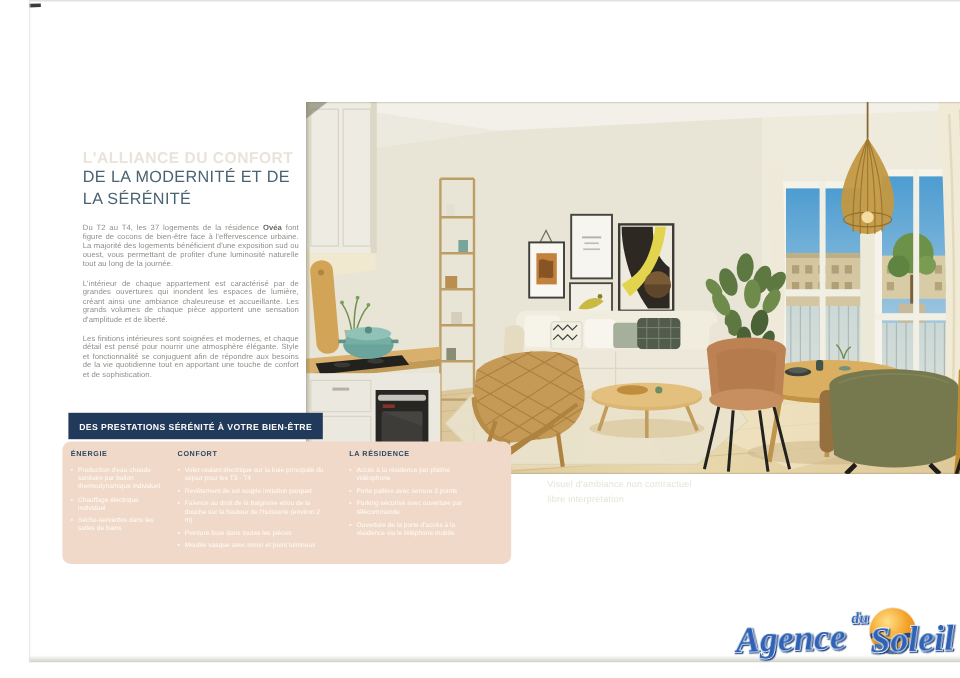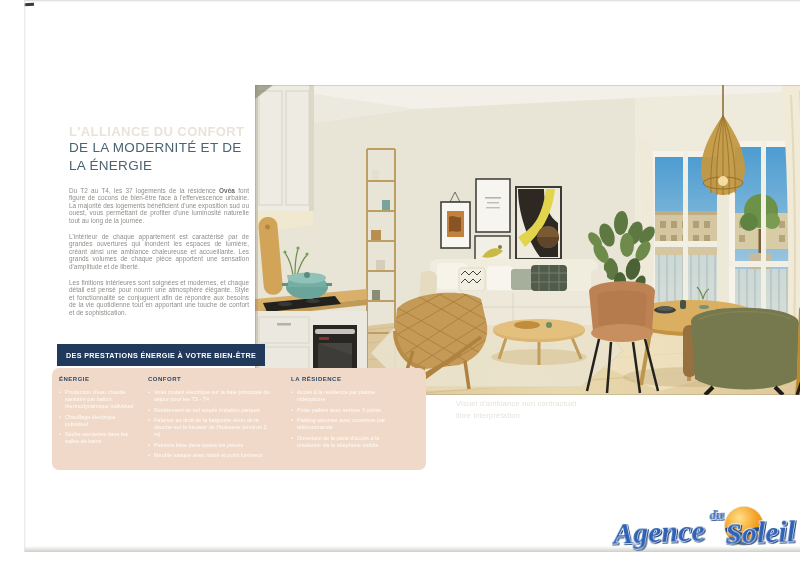--- a/index.html
+++ b/index.html
@@ -50,21 +50,21 @@
 
   <div class="corner-mark"></div>
   <div class="edge-top"></div>
   <div class="edge-right"></div>
   <div class="edge-bottom"></div>
   <div class="edge-left"></div>
 
   <div class="eyebrow">L'ALLIANCE DU CONFORT</div>
   <div class="title">
     <span>DE LA MODERNITÉ ET DE</span><br>
-    <span>LA ÉNERGIE</span>
+    <span>LA SÉRÉNITÉ</span>
   </div>
   <div class="copy">
     <p><span>Du T2 au T4, les 37 logements de la résidence </span><strong>Ovéa</strong><span> font figure de cocons de bien-être face à l'effervescence urbaine. La majorité des logements bénéficient d'une exposition sud ou ouest, vous permettant de profiter d'une luminosité naturelle tout au long de la journée.</span></p>
     <p>L'intérieur de chaque appartement est caractérisé par de grandes ouvertures qui inondent les espaces de lumière, créant ainsi une ambiance chaleureuse et accueillante. Les grands volumes de chaque pièce apportent une sensation d'amplitude et de liberté.</p>
     <p>Les finitions intérieures sont soignées et modernes, et chaque détail est pensé pour nourrir une atmosphère élégante. Style et fonctionnalité se conjuguent afin de répondre aux besoins de la vie quotidienne tout en apportant une touche de confort et de sophistication.</p>
   </div>
 
   <div class="photo">
     <svg viewBox="0 0 560 310" width="560" height="310">
       <defs>
@@ -328,21 +328,21 @@
       <rect width="560" height="310" fill="#6b6f4a" opacity="0.03"></rect>
       <rect x="0.5" y="0.5" width="559" height="309" fill="none" stroke="#7c7860" stroke-width="1" opacity="0.25"></rect>
     </svg>
   </div>
 
   <div class="caption">
     <span>Visuel d'ambiance non contractuel</span><br>
     <span>libre interprétation</span>
   </div>
 
-  <div class="banner">DES PRESTATIONS ÉNERGIE À VOTRE BIEN-ÊTRE</div>
+  <div class="banner">DES PRESTATIONS SÉRÉNITÉ À VOTRE BIEN-ÊTRE</div>
 
   <div class="panel">
     <div class="col1">
       <h2>ÉNERGIE</h2>
       <ul>
         <li>
             <span class="b">•</span>
             <span>Production d'eau chaude sanitaire par ballon thermodynamique individuel</span>
           </li>
         <li>

